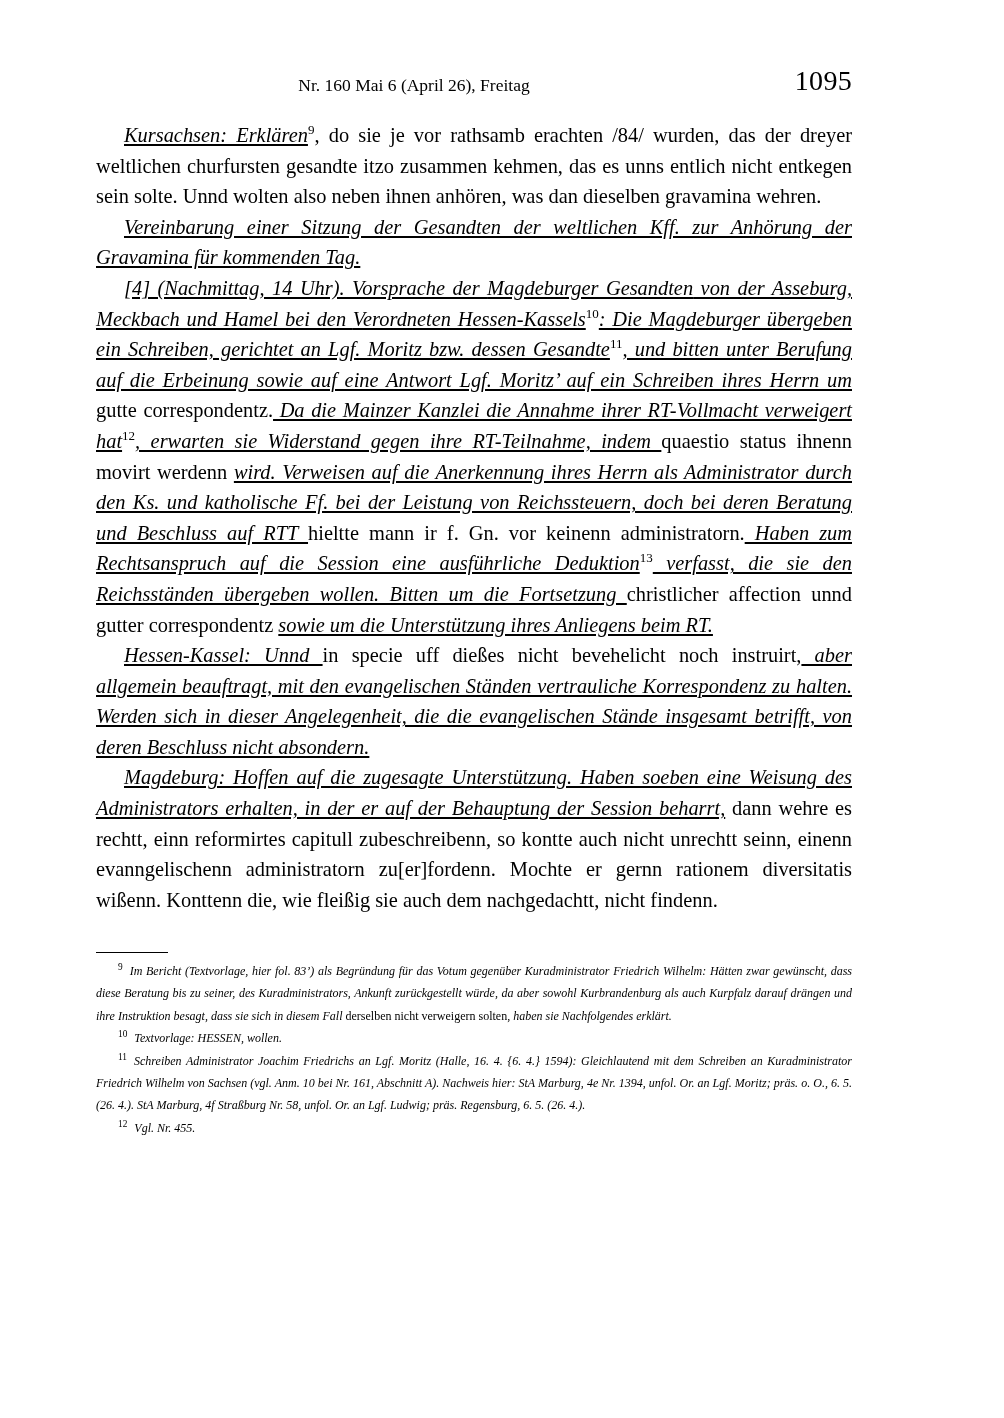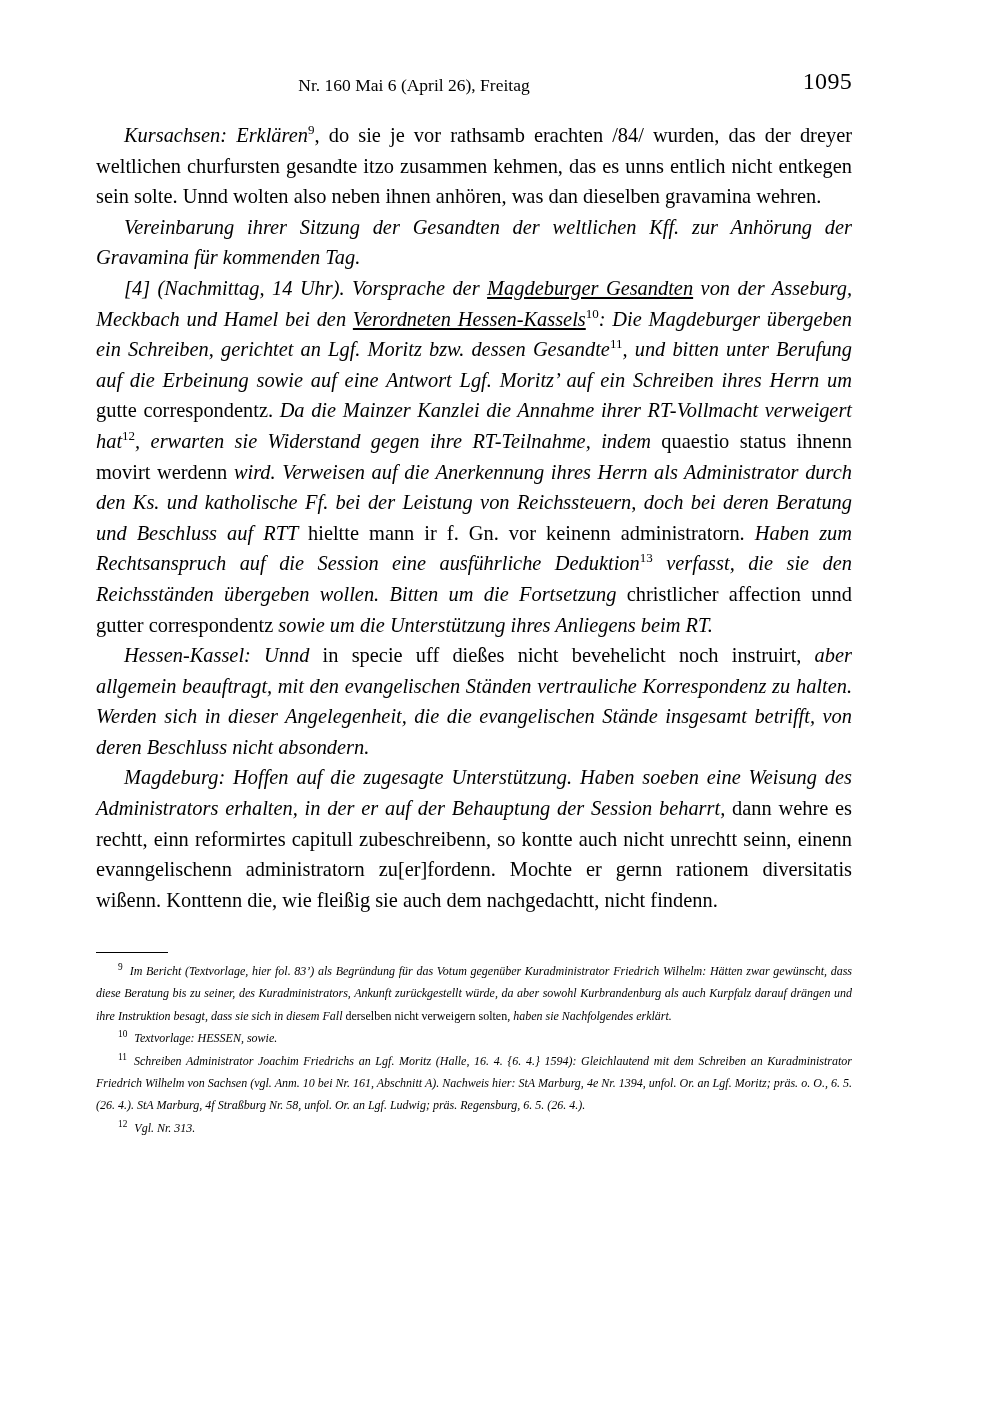--- a/index.html
+++ b/index.html
@@ -39,41 +39,41 @@
     left: 0;
     right: 0;
     text-align: center;
     padding-right: 120px;
     white-space: nowrap;
   }
   .runhead-folio {
     position: absolute;
     right: 0;
     top: -4px;
-    font-size: 24px;
+    font-size: 28px;
     letter-spacing: 0.3px;
   }
 
   
   .body {
     margin-top: 6px;
     font-size: 20.4px;
     line-height: 30.6px;
     text-align: justify;
     text-justify: inter-word;
     hyphens: none;
   }
   .body p {
     margin: 0;
     text-indent: 28px;
   }
   .body p.last-line-left {
     text-align-last: left;
   }
-  i, .i { font-style: italic; }
+  i, .i { font-style: italic; text-decoration: underline; }
   .u { text-decoration: underline; }
   sup {
     font-size: 0.64em;
     vertical-align: super;
     line-height: 0;
     font-style: normal;
   }
 
   
   .footnotes {
@@ -114,31 +114,31 @@
 
   <div class="content">
 
     <div class="runhead">
       <div class="runhead-title">Nr. 160 Mai 6 (April 26), Freitag</div>
       <div class="runhead-folio">1095</div>
     </div>
 
     <div class="body" id="body-text">
         <p class="last-line-left"><i>Kursachsen: Erklären</i><sup>9</sup><span>, do sie je vor rathsamb erachten /84/ wurden, das der dreyer weltlichen churfursten gesandte itzo zusammen kehmen, das es unns entlich nicht entkegen sein solte. Unnd wolten also neben ihnen anhören, was dan dieselben gravamina wehren.</span></p>
-        <p class="last-line-left"><i>Vereinbarung ihrer Sitzung der Gesandten der weltlichen Kff. zur Anhörung der Gravamina für kommenden Tag.</i></p>
+        <p class="last-line-left"><i>Vereinbarung einer Sitzung der Gesandten der weltlichen Kff. zur Anhörung der Gravamina für kommenden Tag.</i></p>
         <p class="last-line-left"><i>[4] (Nachmittag, 14 Uhr). Vorsprache der </i><i class="u">Magdeburger Gesandten</i><i> von der Asseburg, Meckbach und Hamel bei den </i><i class="u">Verordneten Hessen-Kassels</i><sup>10</sup><i>: Die Magdeburger übergeben ein Schreiben, gerichtet an Lgf. Moritz bzw. dessen Gesandte</i><sup>11</sup><i>, und bitten unter Berufung auf die Erbeinung sowie auf eine Antwort Lgf. Moritz’ auf ein Schreiben ihres Herrn um </i><span>gutte correspondentz.</span><i> Da die Mainzer Kanzlei die Annahme ihrer RT-Vollmacht verweigert hat</i><sup>12</sup><i>, erwarten sie Widerstand gegen ihre RT-Teilnahme, indem </i><span>quaestio status ihnenn movirt werdenn </span><i>wird. Verweisen auf die Anerkennung ihres Herrn als Administrator durch den Ks. und katholische Ff. bei der Leistung von Reichssteuern, doch bei deren Beratung und Beschluss auf RTT </i><span>hieltte mann ir f. Gn. vor keinenn administratorn.</span><i> Haben zum Rechtsanspruch auf die Session eine ausführliche Deduktion</i><sup>13</sup><i> verfasst, die sie den Reichsständen übergeben wollen. Bitten um die Fortsetzung </i><span>christlicher affection unnd gutter correspondentz </span><i>sowie um die Unterstützung ihres Anliegens beim RT.</i></p>
         <p class="last-line-left"><i>Hessen-Kassel: Unnd </i><span>in specie uff dießes nicht bevehelicht noch instruirt,</span><i> aber allgemein beauftragt, mit den evangelischen Ständen vertrauliche Korrespondenz zu halten. Werden sich in dieser Angelegenheit, die die evangelischen Stände insgesamt betrifft, von deren Beschluss nicht absondern.</i></p>
         <p class="last-line-left"><i>Magdeburg: Hoffen auf die zugesagte Unterstützung. Haben soeben eine Weisung des Administrators erhalten, in der er auf der Behauptung der Session beharrt,</i><span> dann wehre es rechtt, einn reformirtes capitull zubeschreibenn, so kontte auch nicht unrechtt seinn, einenn evanngelischenn administratorn zu[er]fordenn. Mochte er gernn rationem diversitatis wißenn. Konttenn die, wie fleißig sie auch dem nachgedachtt, nicht findenn.</span></p>
       </div>
 
   </div>
 
   <div class="footnotes">
     <div class="fn-rule"></div>
     <div id="footnote-list">
         <p class="fn short"><span class="fnum">9</span><span class="fn-body"><span class="">Im Bericht (Textvorlage, hier fol. 83’) als Begründung für das Votum gegenüber Kuradministrator Friedrich Wilhelm: Hätten zwar gewünscht, dass diese Beratung bis zu seiner, des Kuradministrators, Ankunft zurückgestellt würde, da aber sowohl Kurbrandenburg als auch Kurpfalz darauf drängen und ihre Instruktion besagt, dass sie sich in diesem Fall </span><span class="roman">derselben nicht verweigern solten,</span><span class=""> haben sie Nachfolgendes erklärt.</span></span></p>
-        <p class="fn short"><span class="fnum">10</span><span class="fn-body"><span class="">Textvorlage: HESSEN, sowie.</span></span></p>
+        <p class="fn short"><span class="fnum">10</span><span class="fn-body"><span class="">Textvorlage: HESSEN, wollen.</span></span></p>
         <p class="fn short"><span class="fnum">11</span><span class="fn-body"><span class="">Schreiben Administrator Joachim Friedrichs an Lgf. Moritz (Halle, 16. 4. {6. 4.} 1594): Gleichlautend mit dem Schreiben an Kuradministrator Friedrich Wilhelm von Sachsen (vgl. Anm. 10 bei Nr. 161, Abschnitt A). Nachweis hier: StA Marburg, 4e Nr. 1394, unfol. Or. an Lgf. Moritz; präs. o. O., 6. 5. (26. 4.). StA Marburg, 4f Straßburg Nr. 58, unfol. Or. an Lgf. Ludwig; präs. Regensburg, 6. 5. (26. 4.).</span></span></p>
-        <p class="fn short"><span class="fnum">12</span><span class="fn-body"><span class="">Vgl. Nr. 313.</span></span></p>
+        <p class="fn short"><span class="fnum">12</span><span class="fn-body"><span class="">Vgl. Nr. 455.</span></span></p>
       </div>
   </div>
 
 </div>
 
 </body></html>

